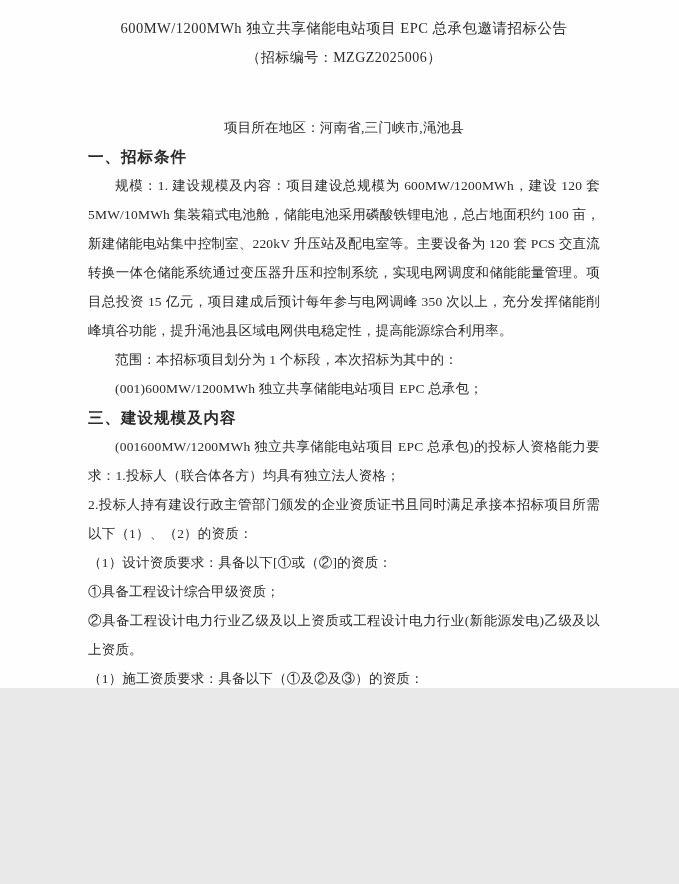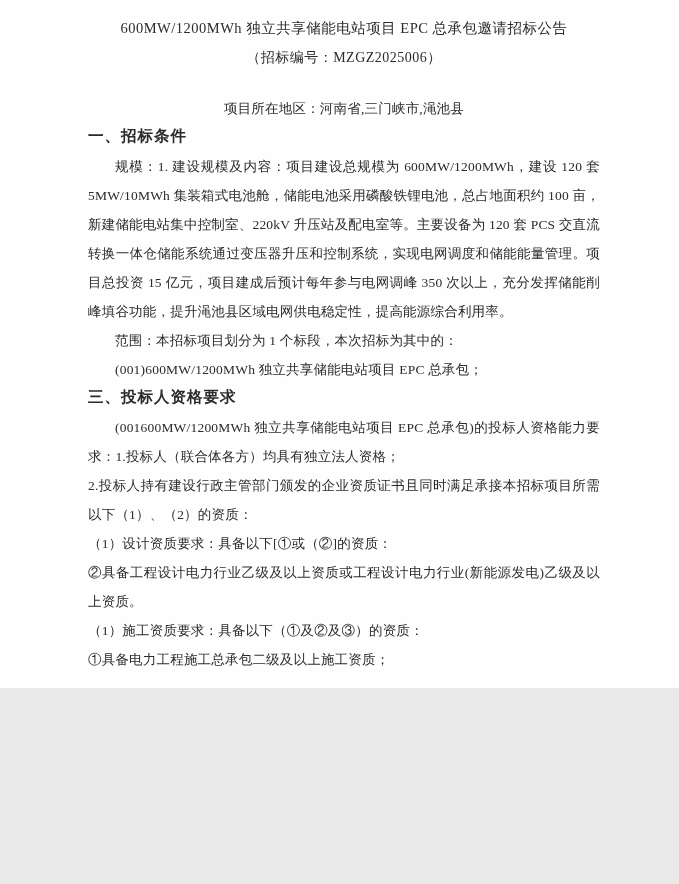--- a/index.html
+++ b/index.html
@@ -29,26 +29,26 @@
   .title {
     text-align: center;
     font-size: 14.5px;
     line-height: 30px;
     letter-spacing: 0.5px;
   }
   .subtitle {
     text-align: center;
     font-size: 14px;
     line-height: 30px;
-    margin-bottom: 21px;
+    margin-bottom: 40px;
     letter-spacing: 0.5px;
   }
   .plain { text-align: center; }
   .heading {
-    font-family: Liberation Mono, monospace;
+    font-family: Liberation Sans, sans-serif;
     font-weight: 700;
     font-size: 15.5px;
     letter-spacing: 1px;
   }
   .para-indent {
     text-indent: 2em;
     text-align: justify;
   }
   .para {
     text-align: justify;
@@ -59,21 +59,22 @@
 
 <div class="page">
   <div class="doc-body">
       <p class="blk title">600MW/1200MWh 独立共享储能电站项目 EPC 总承包邀请招标公告</p>
       <p class="blk subtitle">（招标编号：MZGZ2025006）</p>
       <p class="blk plain">项目所在地区：河南省,三门峡市,渑池县</p>
       <p class="blk heading">一、招标条件</p>
       <p class="blk para-indent">规模：1. 建设规模及内容：项目建设总规模为 600MW/1200MWh，建设 120 套 5MW/10MWh 集装箱式电池舱，储能电池采用磷酸铁锂电池，总占地面积约 100 亩，新建储能电站集中控制室、220kV 升压站及配电室等。主要设备为 120 套 PCS 交直流转换一体仓储能系统通过变压器升压和控制系统，实现电网调度和储能能量管理。项目总投资 15 亿元，项目建成后预计每年参与电网调峰 350 次以上，充分发挥储能削峰填谷功能，提升渑池县区域电网供电稳定性，提高能源综合利用率。</p>
       <p class="blk para-indent">范围：本招标项目划分为 1 个标段，本次招标为其中的：</p>
       <p class="blk para-indent">(001)600MW/1200MWh 独立共享储能电站项目 EPC 总承包；</p>
-      <p class="blk heading">三、投标人资格要求</p>
+      <p class="blk heading">三、建设规模及内容</p>
       <p class="blk para-indent">(001600MW/1200MWh 独立共享储能电站项目 EPC 总承包)的投标人资格能力要求：1.投标人（联合体各方）均具有独立法人资格；</p>
       <p class="blk para">2.投标人持有建设行政主管部门颁发的企业资质证书且同时满足承接本招标项目所需以下（1）、（2）的资质：</p>
       <p class="blk para">（1）设计资质要求：具备以下[①或（②]的资质：</p>
+      <p class="blk para">①具备工程设计综合甲级资质；</p>
       <p class="blk para">②具备工程设计电力行业乙级及以上资质或工程设计电力行业(新能源发电)乙级及以上资质。</p>
       <p class="blk para">（1）施工资质要求：具备以下（①及②及③）的资质：</p>
       <p class="blk para">①具备电力工程施工总承包二级及以上施工资质；</p>
     </div>
 </div>
 
 </body></html>

